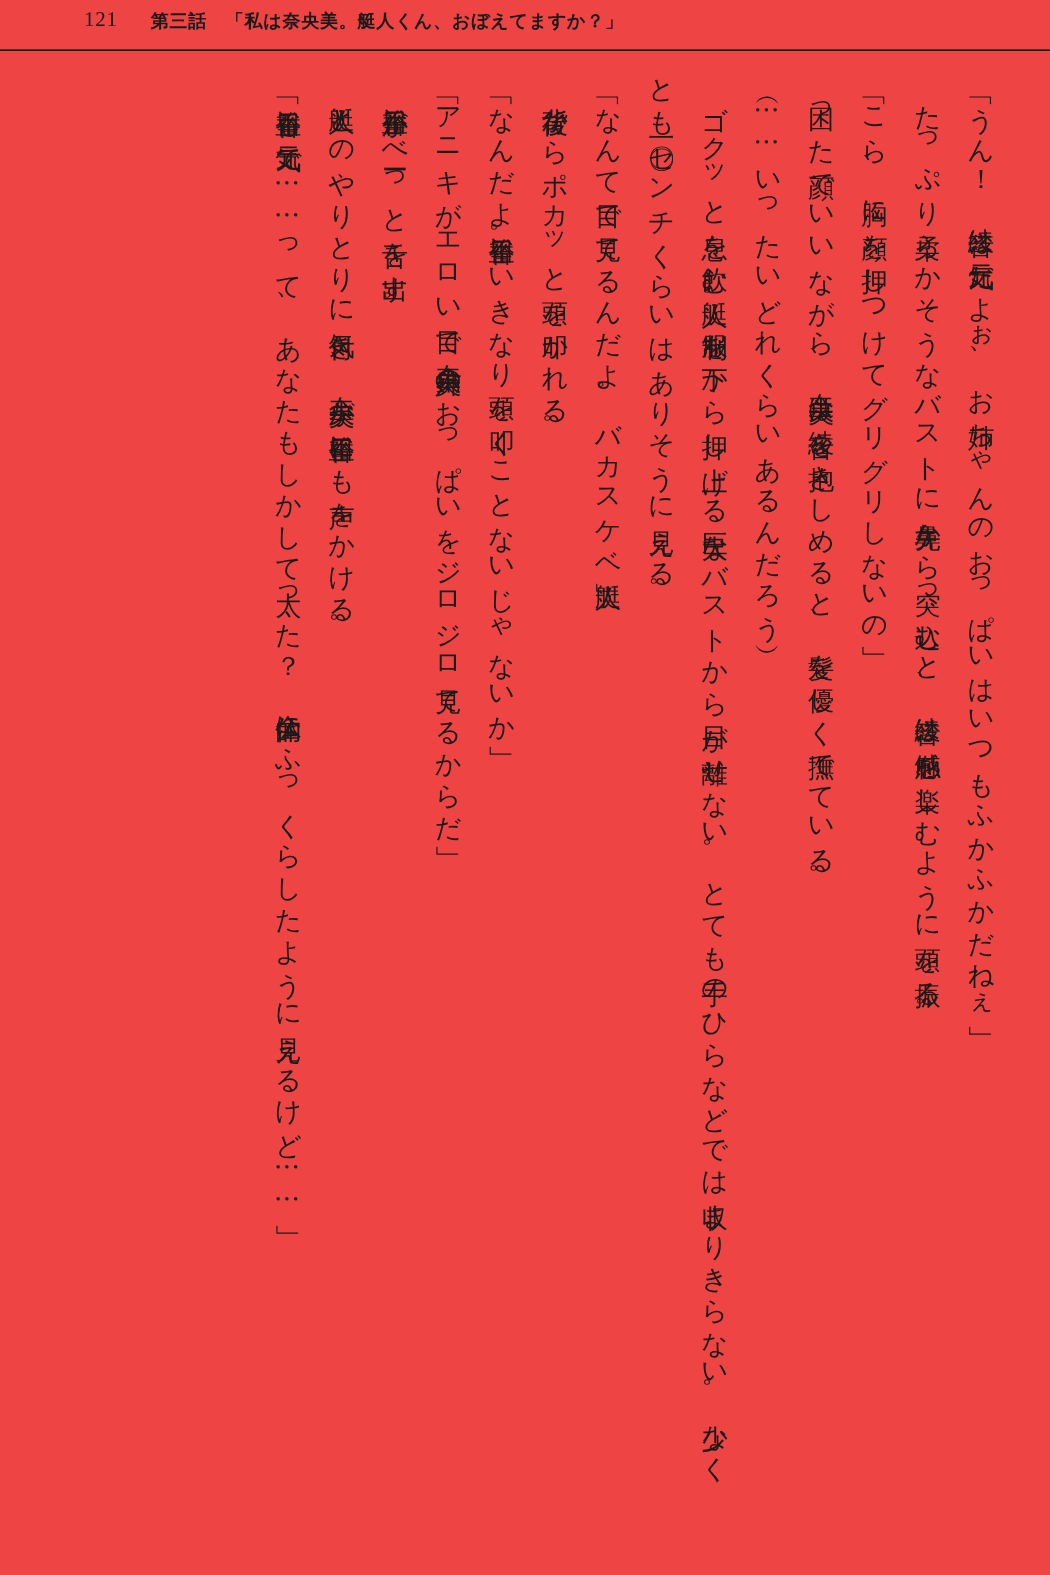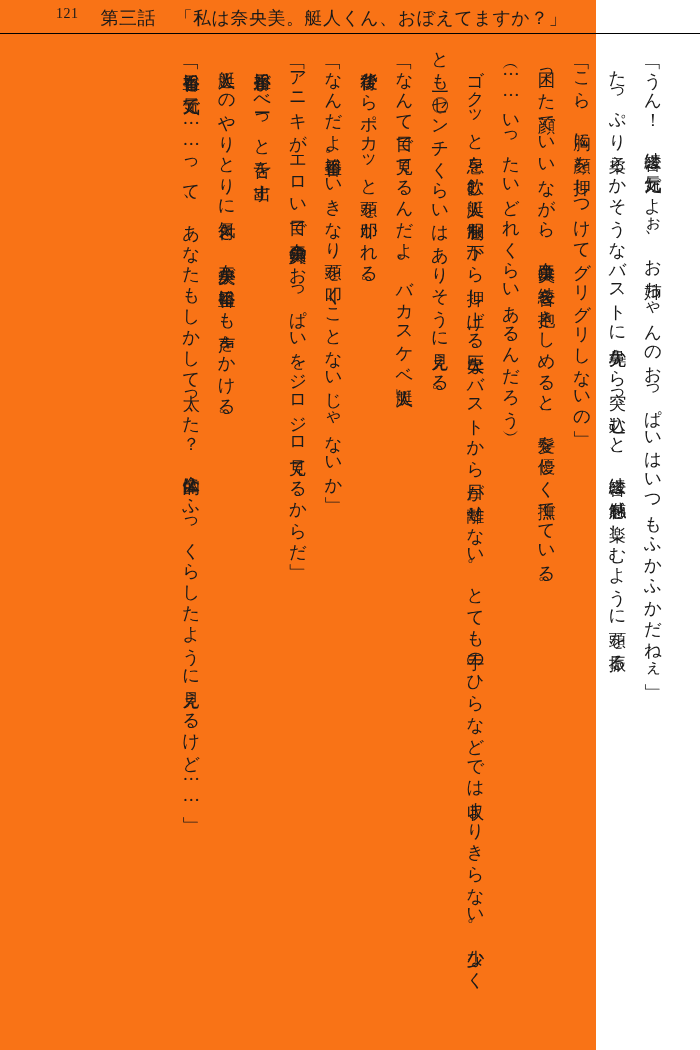--- a/index.html
+++ b/index.html
@@ -9,24 +9,24 @@
   }
   body {
     width: 700px;
     height: 1050px;
     font-family: "Liberation Serif", "DejaVu Serif", serif;
     color: #1a1a1a;
     overflow: hidden;
   }
   .page {
     position: relative;
-    width: 596px;
+    width: 700px;
     height: 1050px;
     box-sizing: border-box;
-    background: #f97316;
+    background: #ef4444;
   }
   
   .header {
     position: absolute;
     top: 0;
     left: 0;
     width: 700px;
     height: 34px;
     box-sizing: border-box;
     padding: 6px 24px 0 56px;
@@ -34,24 +34,25 @@
     align-items: flex-start;
     border-bottom: 1px solid #000;
   }
   .header .page-num {
     font-size: 14px;
     letter-spacing: 0.5px;
     margin-right: 22px;
     font-family: "Liberation Serif", serif;
   }
   .header .chapter {
-    font-size: 18px;
+    font-size: 12px;
     font-family: "DejaVu Serif", serif;
     letter-spacing: 0.5px;
     white-space: nowrap;
+    font-weight: bold;
   }
   
   .body-area {
     position: absolute;
     top: 40px;
     left: 30px;
     width: 640px;
     height: 990px;
   }
   .vtext {

